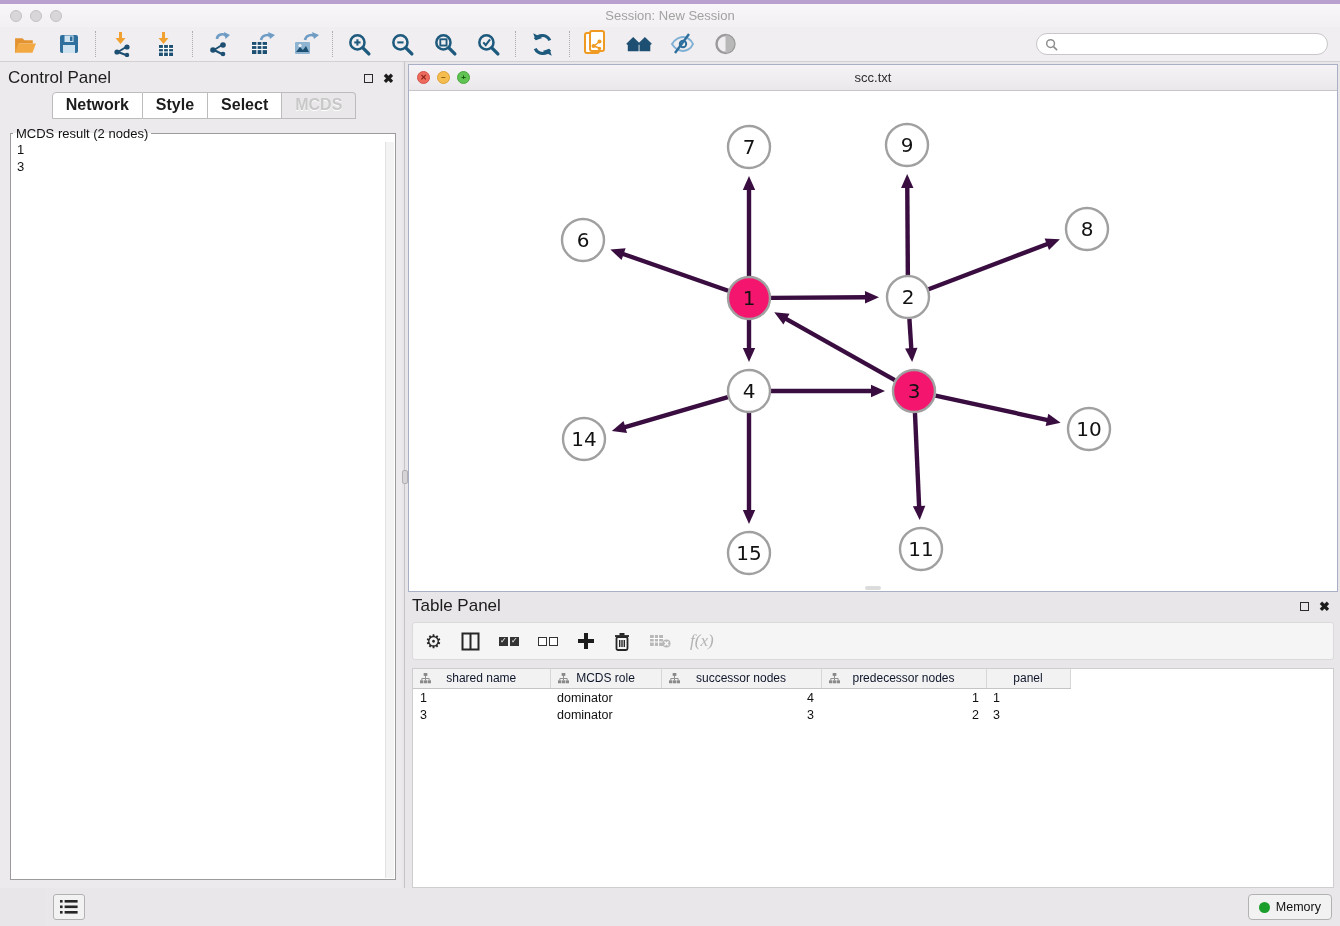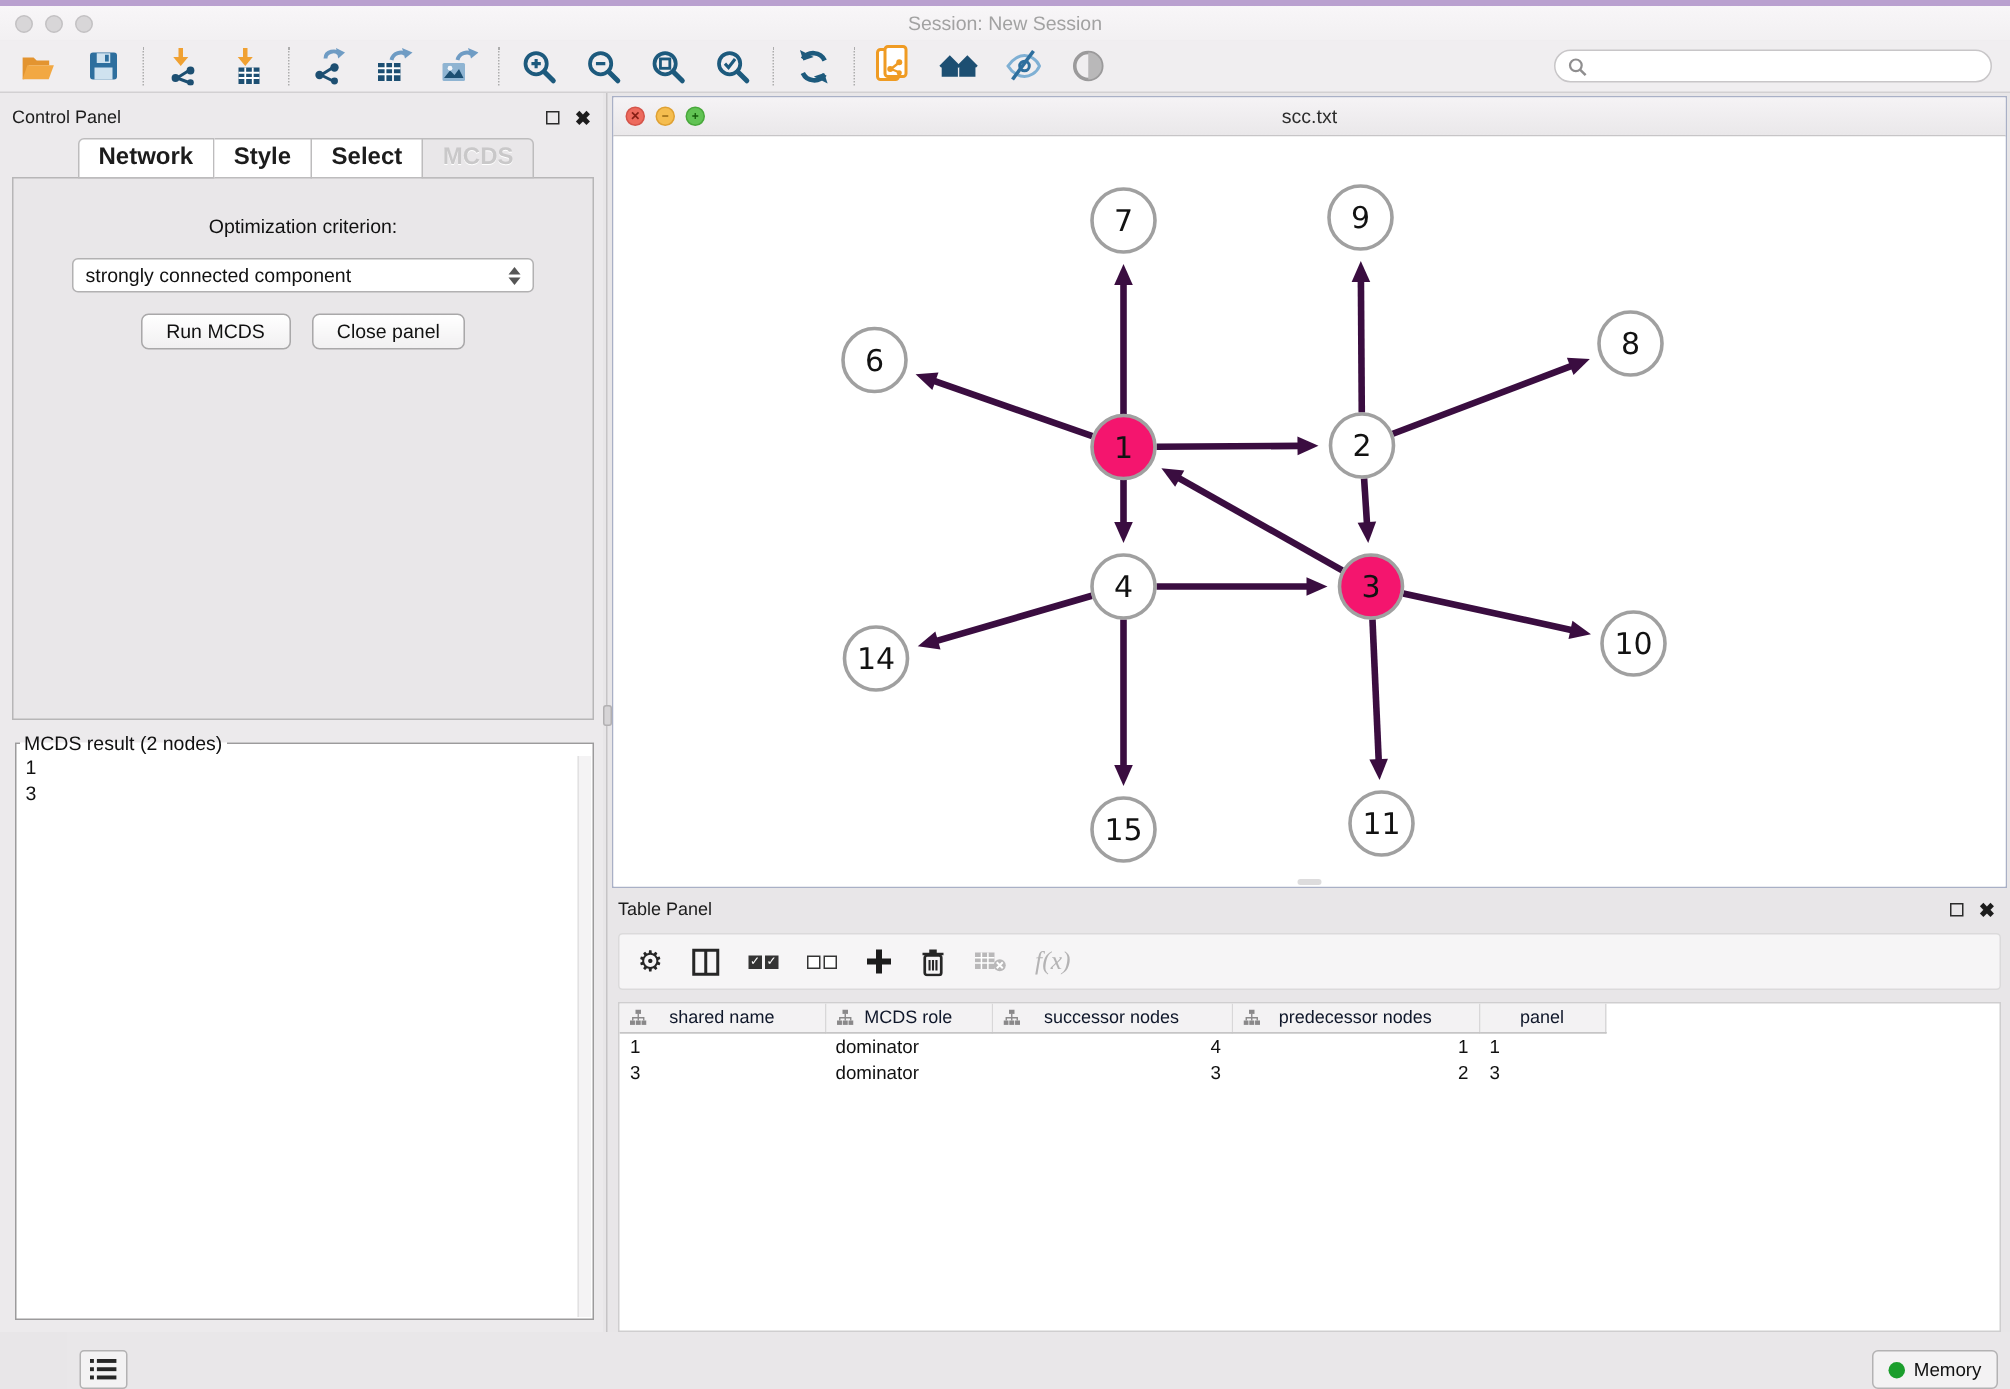--- a/index.html
+++ b/index.html
@@ -21,21 +21,21 @@
   .tb-btn svg { display:block; }
   .search-box { margin-left:auto; width:292px; height:22px; background:#fff; border:1px solid #c8c6c8; border-radius:12px; display:flex; align-items:center; padding:0 8px; gap:4px; }
   .search-box input { border:none; outline:none; flex:1; font-size:12px; background:transparent; font-family:"Liberation Sans",sans-serif; }
 
   
   .main { flex:1; display:flex; min-height:0; }
 
   
   .left-col { width:402px; background:#eceaec; display:flex; flex-direction:column; padding:6px 2px 6px 8px; }
   .panel-head { display:flex; align-items:center; height:20px; padding-right:6px; }
-  .panel-title { font-size:12px; color:#1c1c1c; }
+  .panel-title { font-size:17px; color:#1c1c1c; }
   .panel-head .spacer { flex:1; }
   .float-box { width:9px; height:9px; border:1.6px solid #2b2b2b; margin-right:10px; }
   .close-x { font-size:13px; font-weight:bold; color:#1c1c1c; line-height:1; }
   .cp-tabs { display:flex; justify-content:center; position:relative; z-index:2; margin-top:4px; margin-bottom:-1px; }
   .tab { font-size:16px; font-weight:bold; color:#1c1c1c; background:#fff; border:1px solid #bdbcbd; padding:3px 13px 4px; cursor:default; }
   .tab + .tab { border-left:none; }
   .tab:first-child { border-radius:4px 0 0 0; }
   .tab:last-child  { border-radius:0 4px 0 0; }
   .tab.active { background:#e9e7e9; color:#c9c8c9; text-shadow:0 1px 0 #ffffff; }
   .cp-upper { border:1px solid #b7b6b7; background:#e9e7e9; height:362px; display:flex; flex-direction:column; align-items:center; padding-top:24px; margin-right:4px; }
@@ -88,21 +88,21 @@
   .tp-tablewrap { flex:1; margin:8px 4px 0 4px; background:#fff; border:1px solid #cfcecf; overflow:hidden; min-height:0; }
   table.datatable { border-collapse:collapse; table-layout:fixed; }
   table.datatable th { height:19px; background:#f3f2f3; border-bottom:1px solid #c6c5c6; border-right:1px solid #d8d7d8; font-size:12px; font-weight:normal; color:#0f172a; position:relative; }
   table.datatable th .hicon { position:absolute; left:7px; top:4px; }
   table.datatable td { font-size:12.5px; color:#111; padding:2px 7px 1px; height:15px; white-space:nowrap; overflow:hidden; }
   td.al { text-align:left; } td.ar { text-align:right; }
 
   .tp-tabbar { height:32px; display:flex; align-items:center; justify-content:center; }
 
   
-  .statusbar { height:38px; background:#e9e7e9; display:flex; align-items:flex-end; padding:0 8px;margin-left:45px; }
+  .statusbar { height:38px; background:#e9e7e9; display:flex; align-items:center; padding:0 8px;margin-left:45px; }
   .sq-btn { width:32px; height:26px; background:#f3f2f3; border:1px solid #b3b2b3; border-radius:3px; display:flex; align-items:center; justify-content:center; }
   .mem-btn { margin-left:auto; height:26px; display:flex; align-items:center; gap:6px; background:#f3f2f3; border:1px solid #b3b2b3; border-radius:4px; padding:0 10px; }
   .mem-dot { width:11px; height:11px; border-radius:50%; background:#1b9e2c; }
   .mem-label { font-size:12.5px; color:#111; }
 </style>
 </head>
 <body>
 
 <div class="app">
 
@@ -295,35 +295,20 @@
         <span class="panel-title">Control Panel</span>
         <span class="spacer"></span>
         <span class="float-box"></span>
         <span class="close-x">✖</span>
       </div>
       <div class="cp-tabs">
         <span class="tab">Network</span>
         <span class="tab">Style</span>
         <span class="tab">Select</span>
         <span class="tab active">MCDS</span>
-      </div>
-      <div class="cp-upper">
-        <div class="opt-label">Optimization criterion:</div>
-        <div class="criterion">
-          <span>strongly connected component</span>
-          <span class="flex"></span>
-          <span class="updown">
-              <i class="up"></i>
-              <i class="dn"></i>
-            </span>
-        </div>
-        <div class="btn-row">
-          <button class="push-btn">Run MCDS</button>
-          <button class="push-btn">Close panel</button>
-        </div>
       </div>
       <fieldset class="mcds-result">
         <legend>MCDS result (2 nodes)</legend>
         <div class="result-line">1</div>
         <div class="result-line">3</div>
         <div class="result-scroll"></div>
       </fieldset>
     </div>
 
     <div class="v-split">

